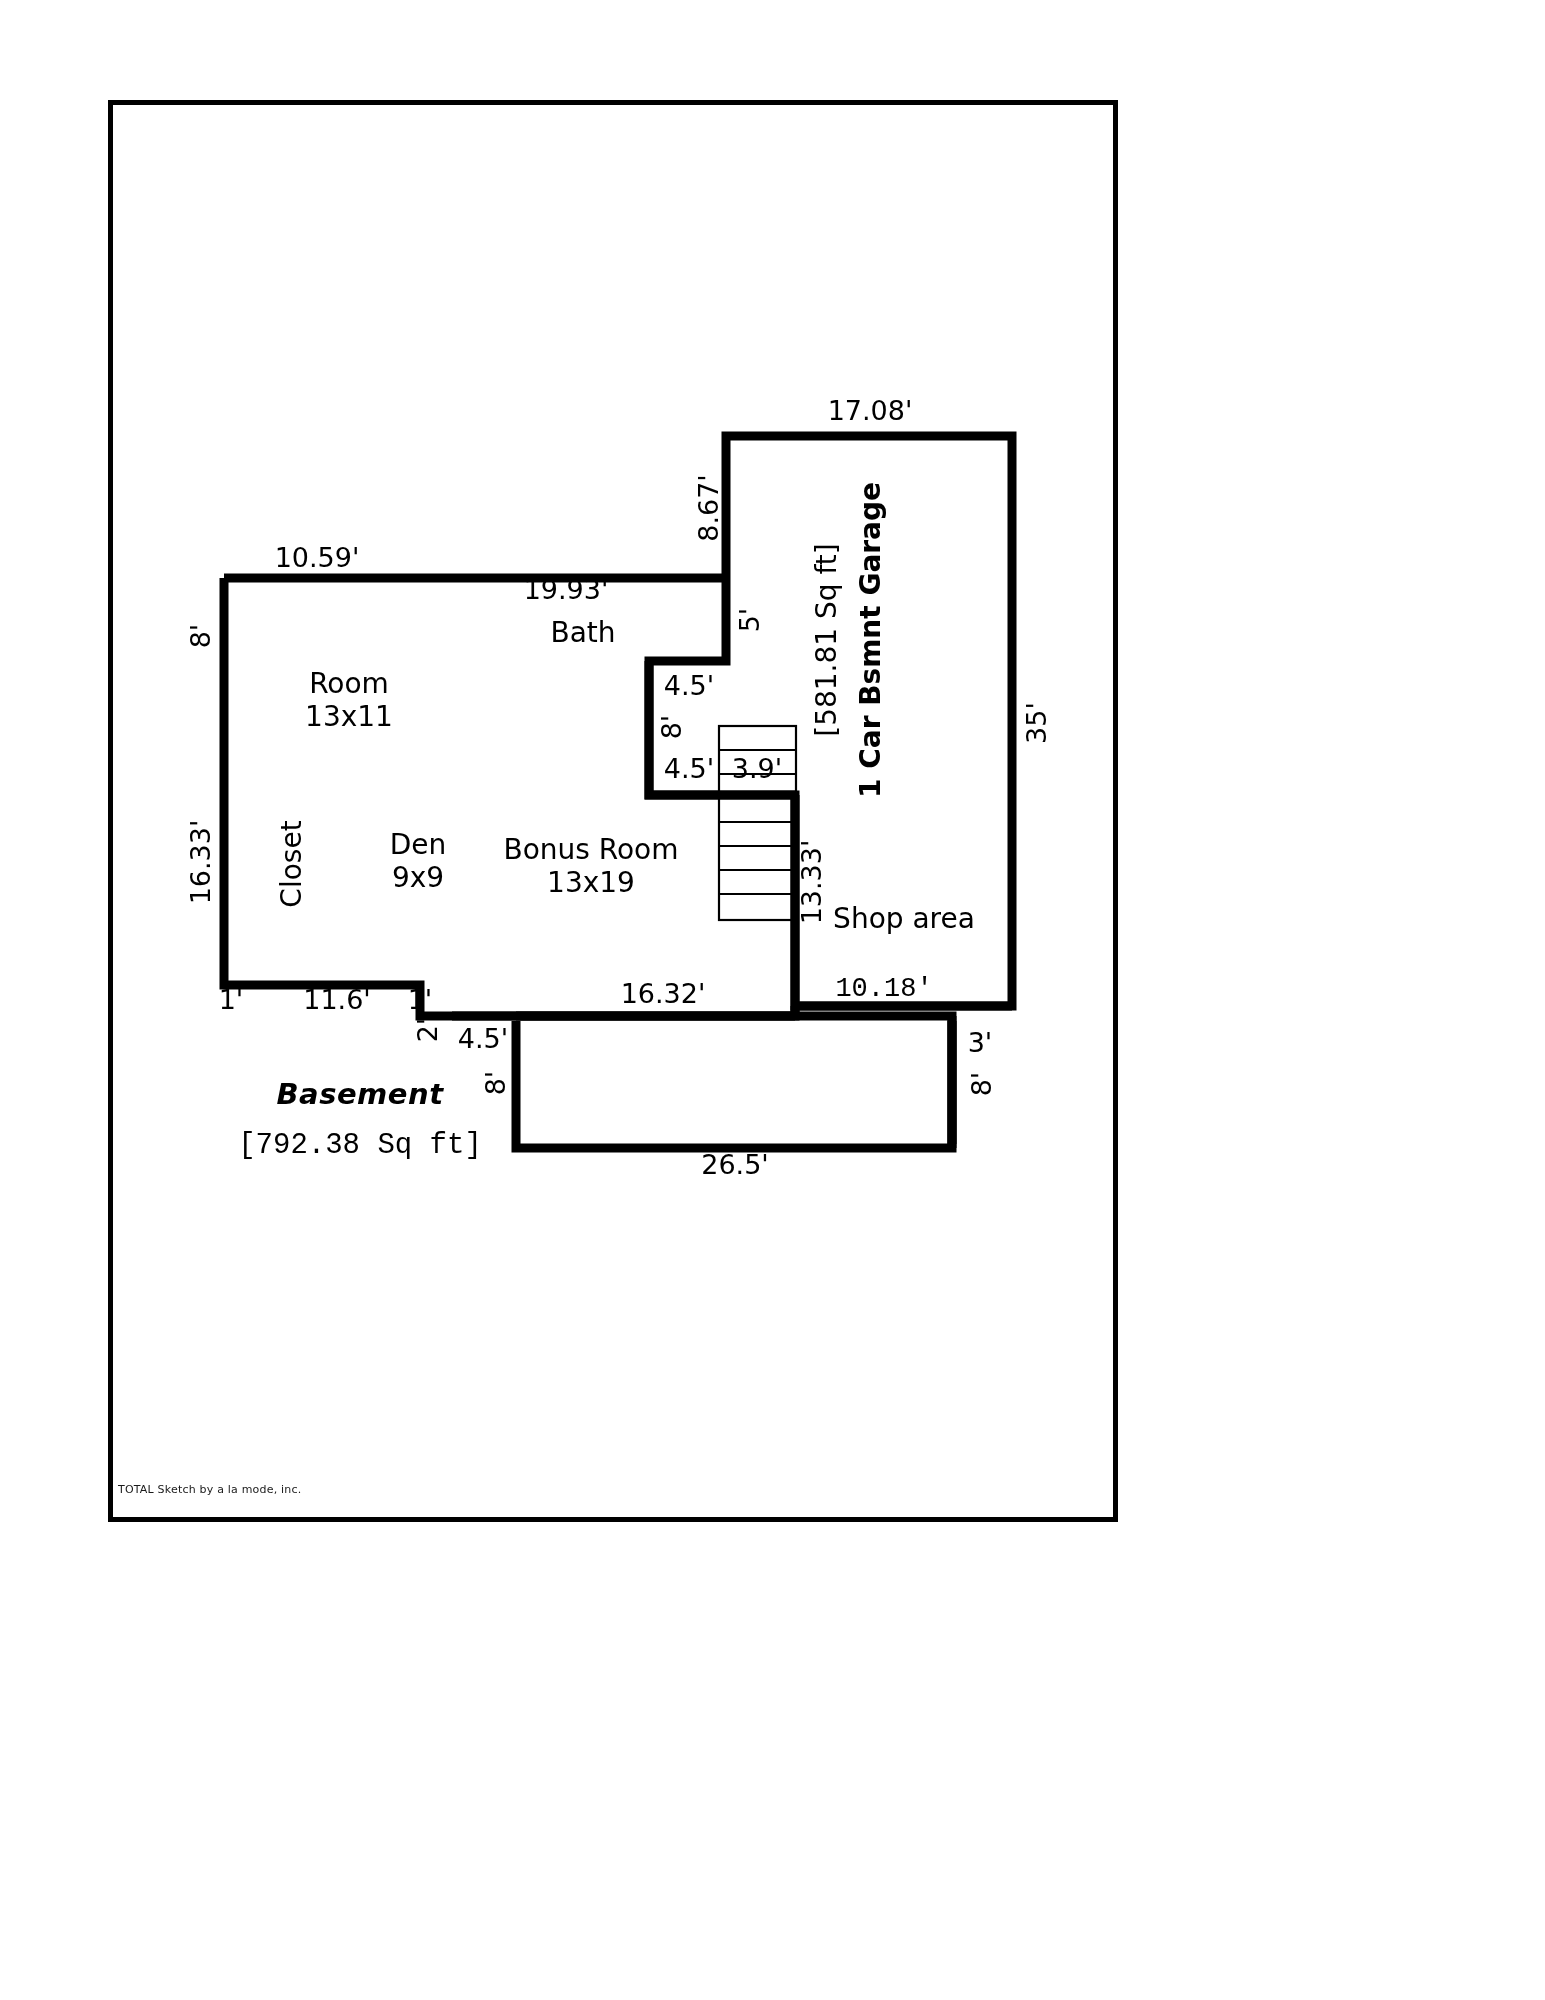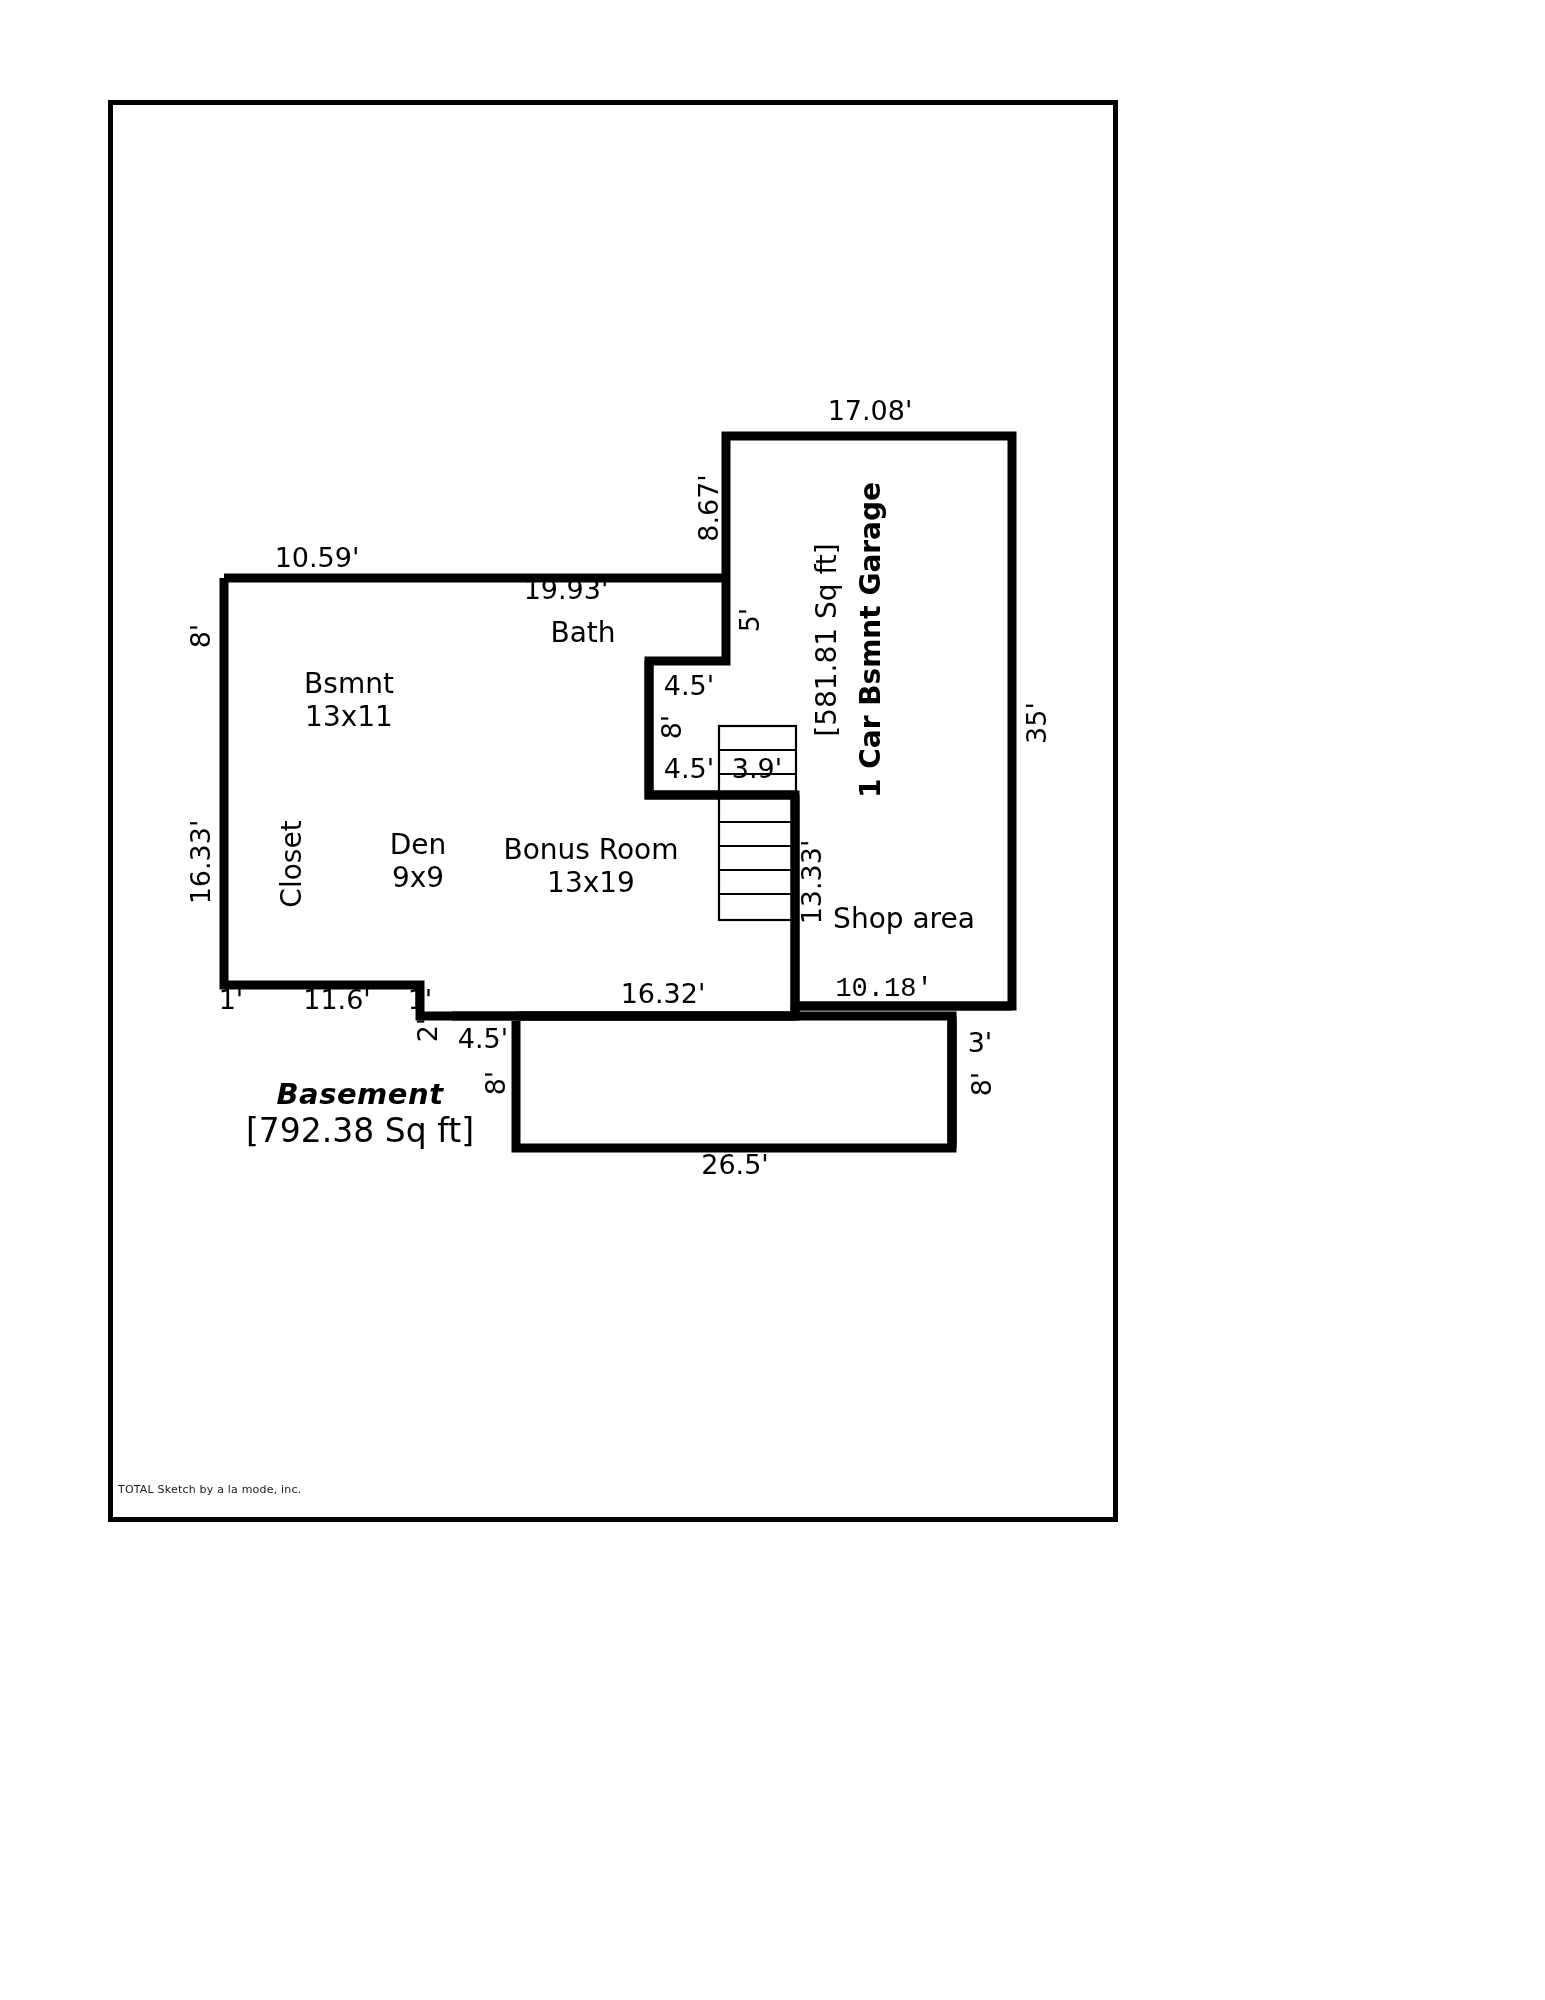--- a/index.html
+++ b/index.html
@@ -61,22 +61,23 @@
     text-align: center;
     color: #000;
   }
   .title-block .t1 {
     font-size: 29px;
     font-weight: bold;
     letter-spacing: 0.5px;
     font-style: italic;
   }
   .title-block .t2 {
-    font-size: 33px;
-    margin-top: 0;
+    font-size: 29px;
+    margin-top: 18px;
+    font-family: Liberation Mono, monospace;
   }
   .garage-title {
     font-size: 28px;
     font-weight: bold;
     text-align: center;
   }
   .garage-sub {
     font-size: 28px;
     font-weight: normal;
     text-align: center;
@@ -197,21 +198,21 @@
 
   <div class="lbl dim-lbl center" style="left:884px; top:990px;font-family:Liberation Mono, monospace;">10.18'</div>
 
   <div class="lbl dim-lbl center" style="left:980px; top:1043px;">3'</div>
 
   <div class="lbl dim-lbl rot90" style="left:982px; top:1084px;">8'</div>
 
   <div class="lbl dim-lbl center" style="left:735px; top:1165px;">26.5'</div>
 
   <div class="lbl room-name center" style="left:349px; top:700px;">
-    <span>Bsmnt</span>
+    <span>Room</span>
     <span class="dim">13x11</span>
   </div>
 
   <div class="lbl room-name center" style="left:583px; top:633px;">
     <span>Bath</span>
   </div>
 
   <div class="lbl room-name rot90" style="left:292px; top:864px;">
     <span>Closet</span>
   </div>

